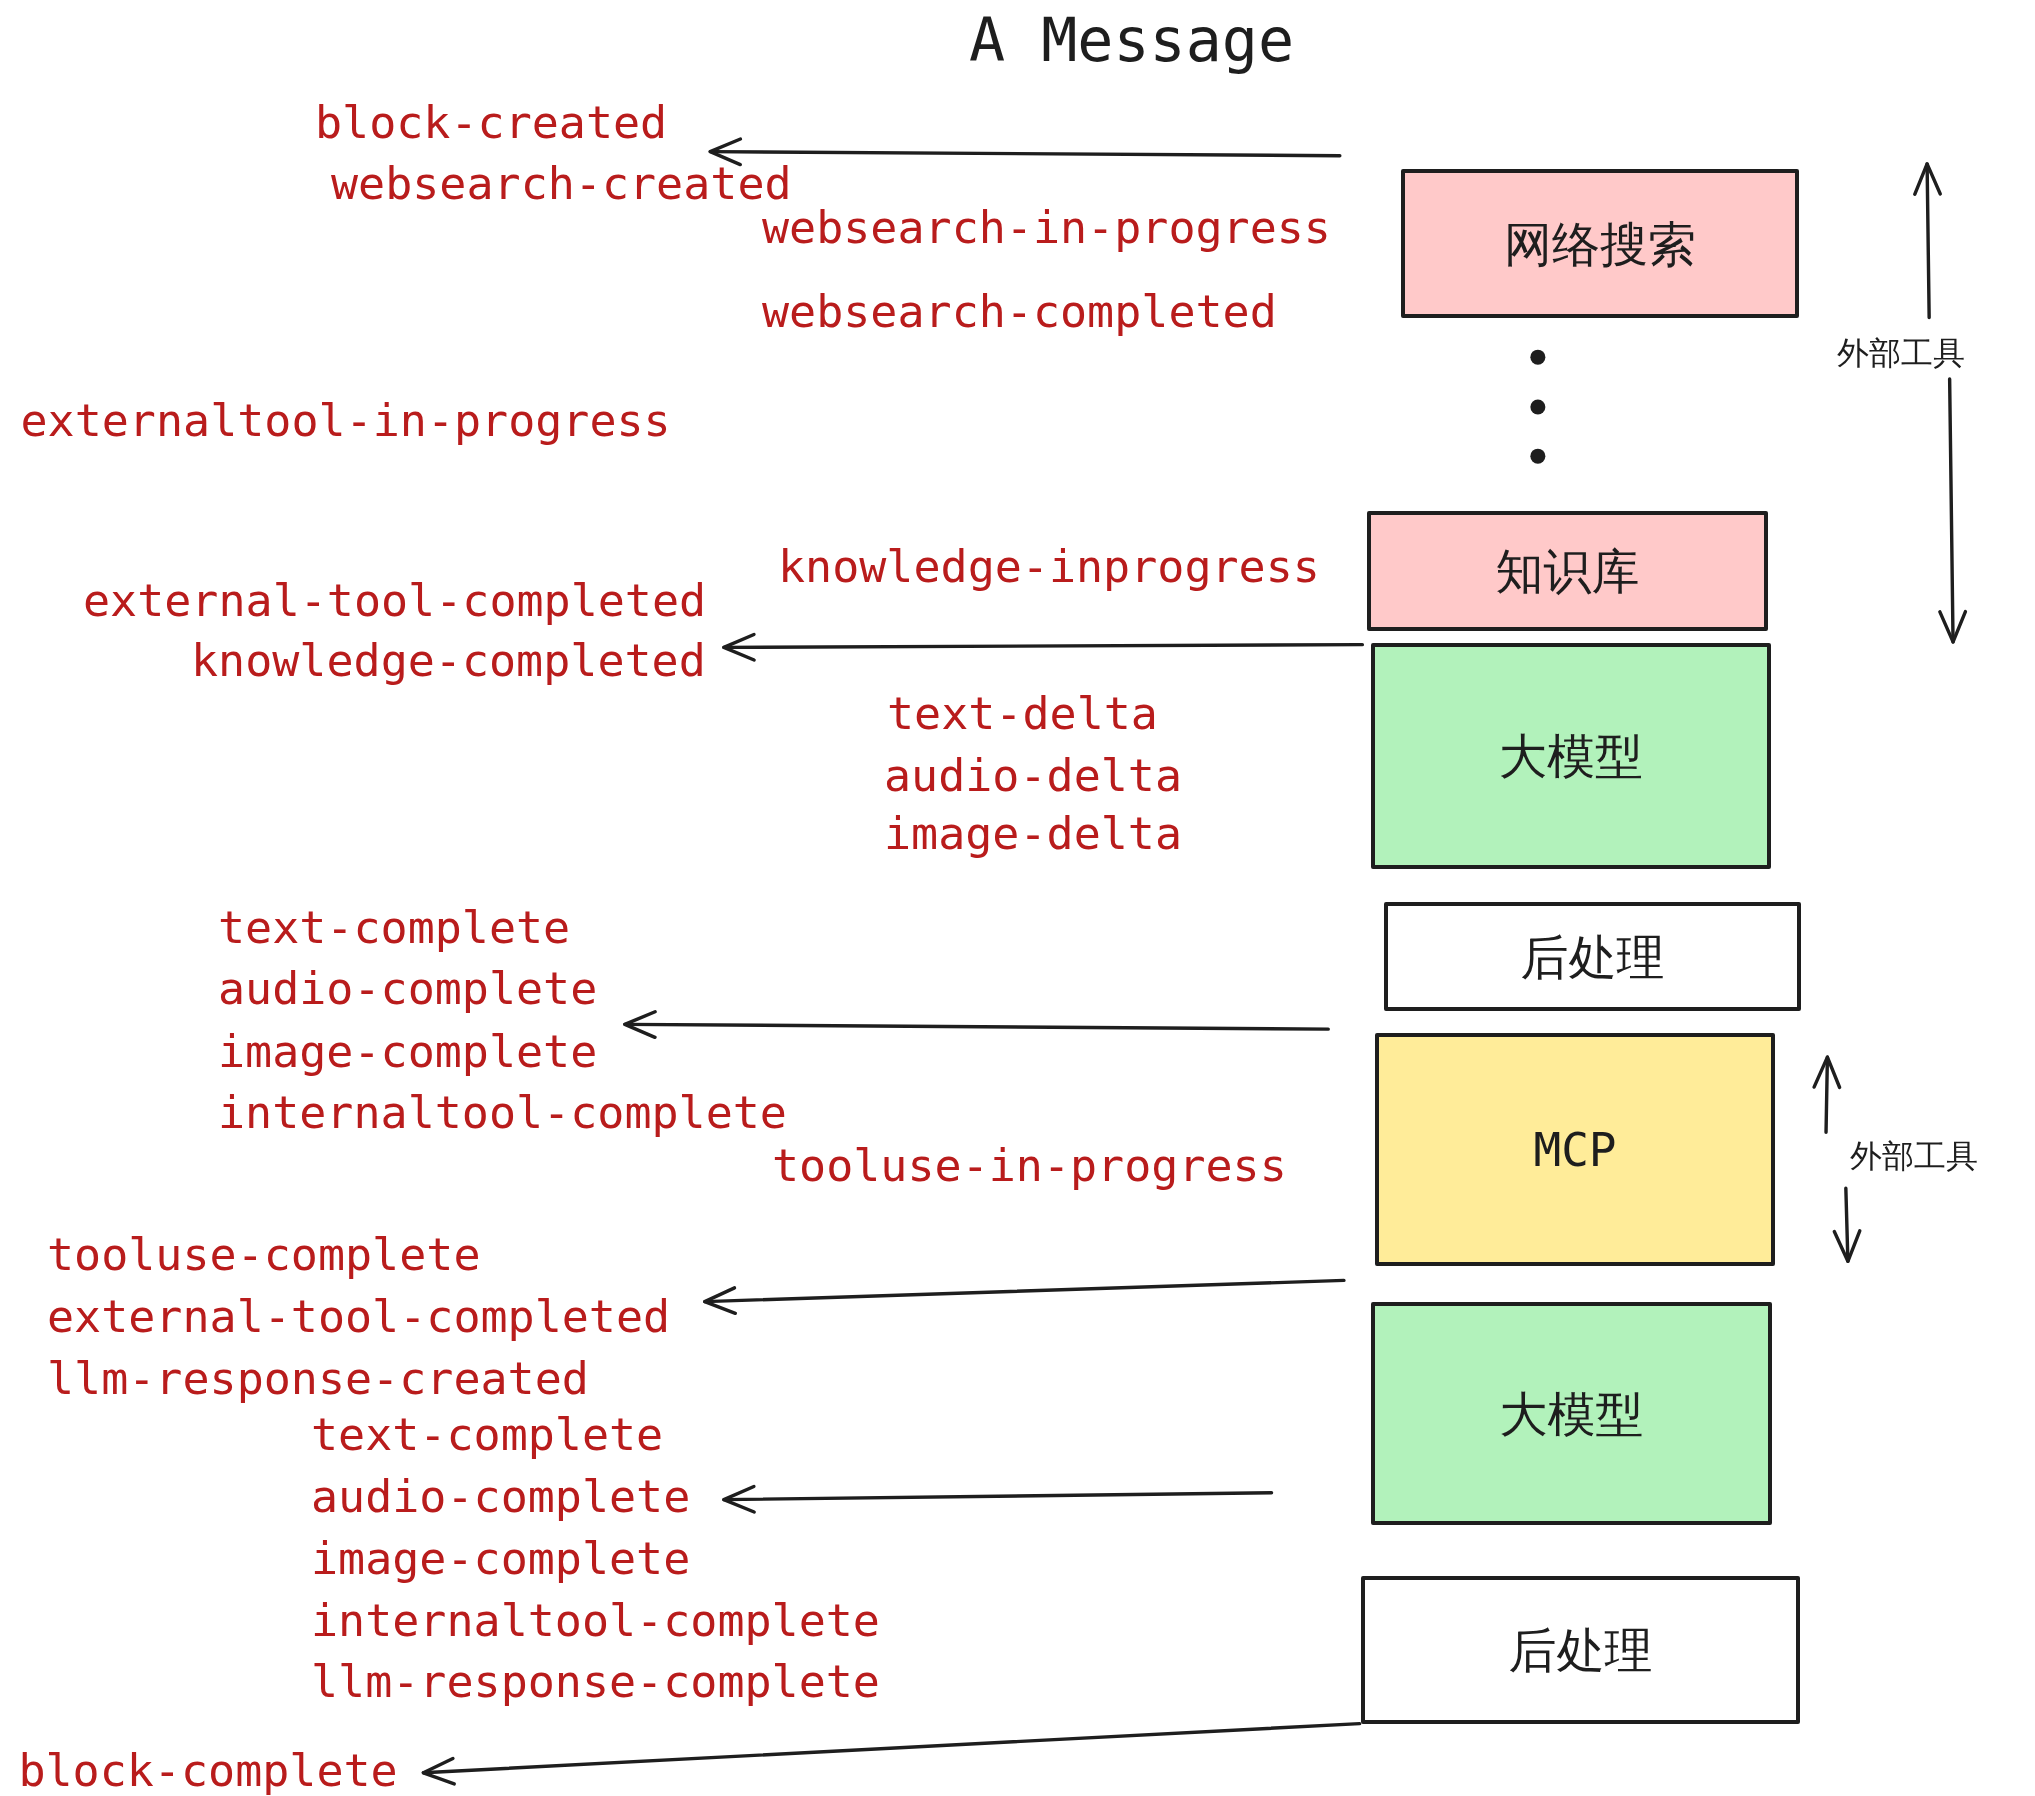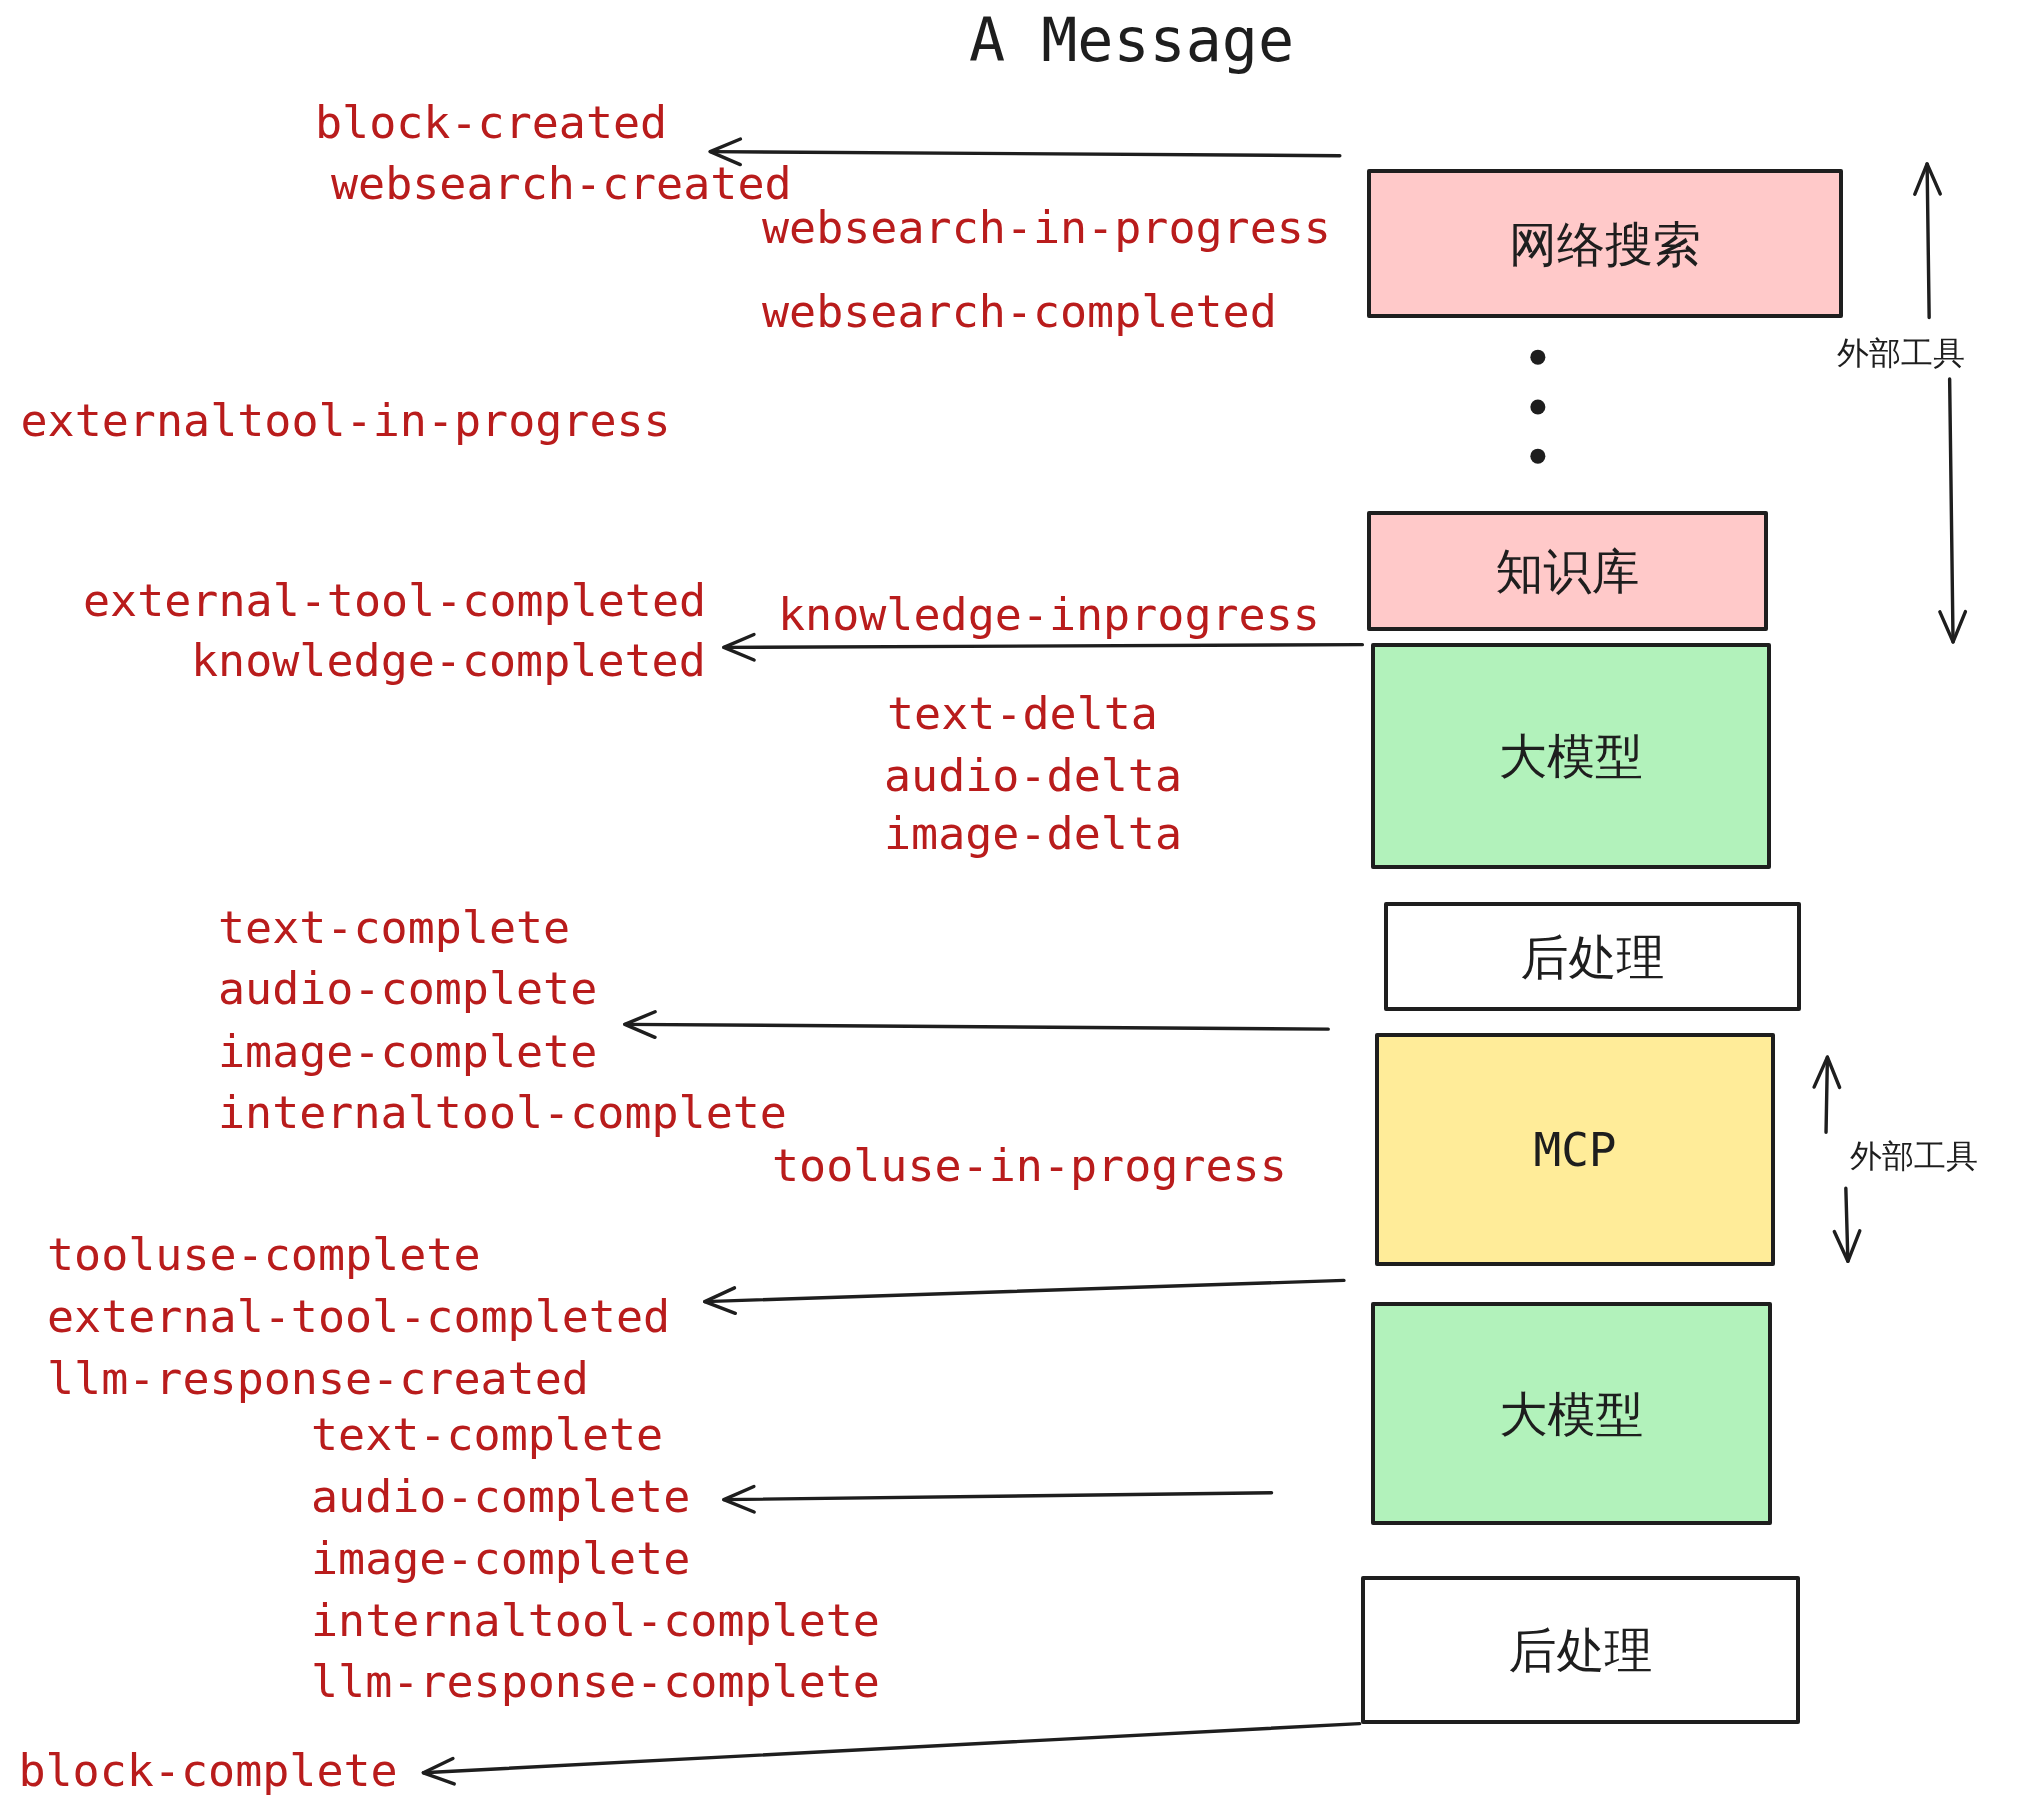--- a/index.html
+++ b/index.html
@@ -120,21 +120,21 @@
         <circle cx="2252" cy="668" r="11" fill="#1e1e1e"></circle>
       </g>
     </svg>
   <div id="diagram-title">A Message</div>
   <div id="events-layer">
       <div class="event-label" style="left: 315px; top: 100px;">block-created</div>
       <div class="event-label" style="left: 311px; top: 161px; margin-left: 20px;">websearch-created</div>
       <div class="event-label" style="left: 762px; top: 205px;">websearch-in-progress</div>
       <div class="event-label" style="left: 762px; top: 289px;">websearch-completed</div>
       <div class="event-label" style="left: 20.5px; top: 398px;">externaltool-in-progress</div>
-      <div class="event-label" style="left: 778px; top: 544px; margin-top: 48px;">knowledge-inprogress</div>
+      <div class="event-label" style="left: 778px; top: 544px;">knowledge-inprogress</div>
       <div class="event-label" style="left: 83px; top: 578px;">external-tool-completed</div>
       <div class="event-label" style="left: 191px; top: 638px;">knowledge-completed</div>
       <div class="event-label" style="left: 887px; top: 691px;">text-delta</div>
       <div class="event-label" style="left: 884px; top: 753px;">audio-delta</div>
       <div class="event-label" style="left: 884px; top: 811px;">image-delta</div>
       <div class="event-label" style="left: 218px; top: 905px;">text-complete</div>
       <div class="event-label" style="left: 218px; top: 966px;">audio-complete</div>
       <div class="event-label" style="left: 218px; top: 1029px;">image-complete</div>
       <div class="event-label" style="left: 218px; top: 1090px;">internaltool-complete</div>
       <div class="event-label" style="left: 772px; top: 1143px;">tooluse-in-progress</div>
@@ -142,21 +142,21 @@
       <div class="event-label" style="left: 47px; top: 1294px;">external-tool-completed</div>
       <div class="event-label" style="left: 47px; top: 1356px;">llm-response-created</div>
       <div class="event-label" style="left: 311px; top: 1412px;">text-complete</div>
       <div class="event-label" style="left: 311px; top: 1474px;">audio-complete</div>
       <div class="event-label" style="left: 311px; top: 1536px;">image-complete</div>
       <div class="event-label" style="left: 311px; top: 1598px;">internaltool-complete</div>
       <div class="event-label" style="left: 311px; top: 1659px; text-align: center;">llm-response-complete</div>
       <div class="event-label" style="left: 18.4px; top: 1748px;">block-complete</div>
     </div>
   <div id="boxes-layer">
-      <div class="flow-box" style="left: 1367px; top: 169px; width: 476px; height: 149px; background: rgb(255, 201, 201);">
+      <div class="flow-box" style="left: 1401px; top: 169px; width: 398px; height: 149px; background: rgb(255, 201, 201);">
         <span class="box-label">网络搜索</span>
       </div>
       <div class="flow-box" style="left: 1367px; top: 511px; width: 401px; height: 120px; background: rgb(255, 201, 201);">
         <span class="box-label">知识库</span>
       </div>
       <div class="flow-box" style="left: 1371px; top: 643px; width: 400px; height: 226px; background: rgb(178, 242, 187);">
         <span class="box-label">大模型</span>
       </div>
       <div class="flow-box" style="left: 1384px; top: 902px; width: 417px; height: 109px; background: rgb(255, 255, 255);">
         <span class="box-label">后处理</span>

